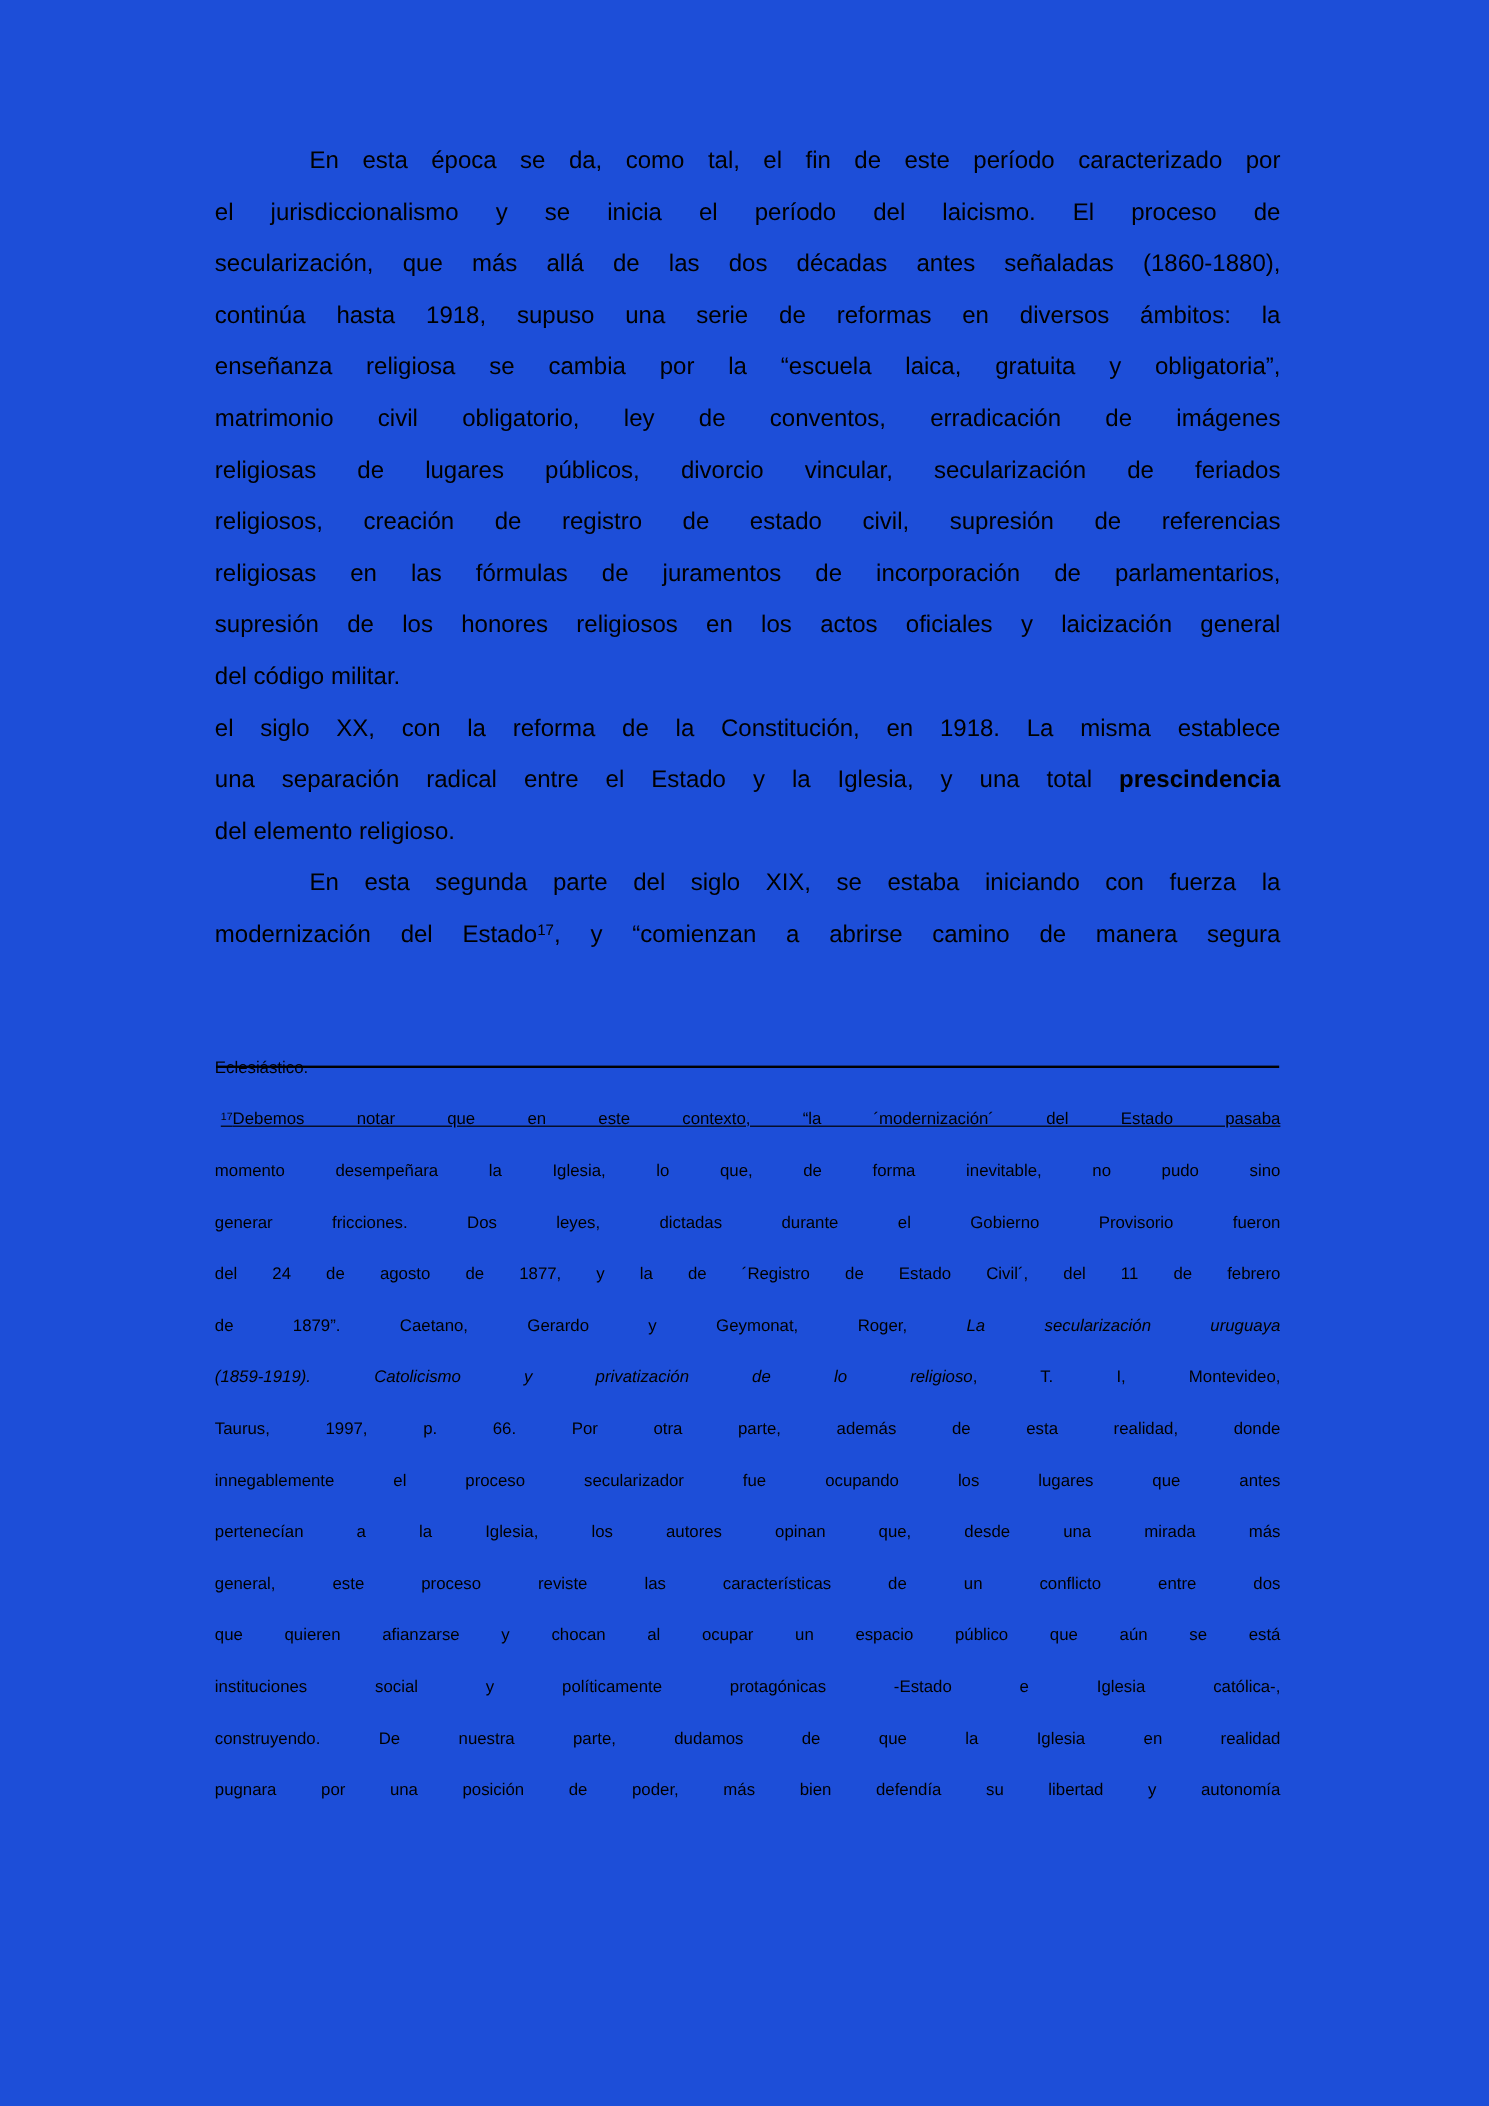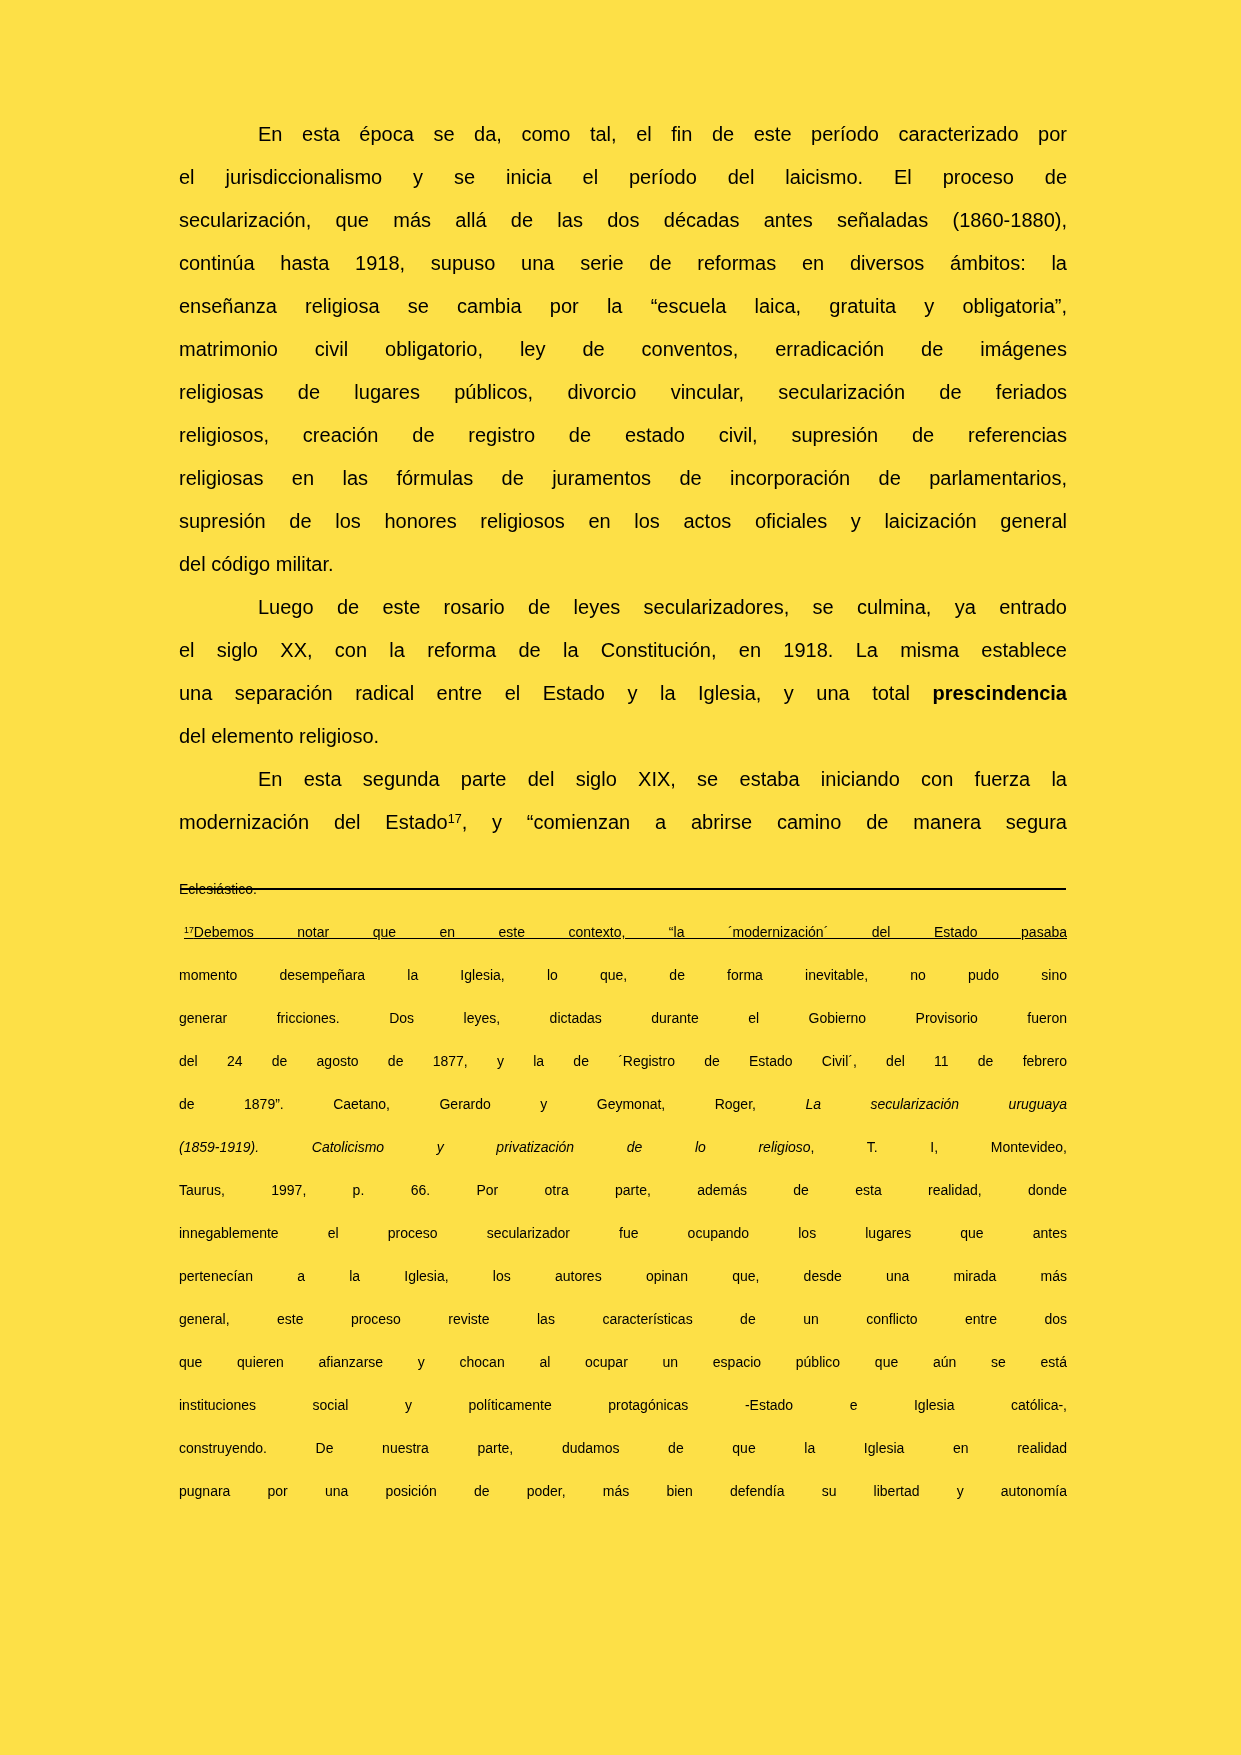--- a/index.html
+++ b/index.html
@@ -51,34 +51,33 @@
     left: 180px;
     top: 888px;
     width: 886px;
     height: 2px;
     background: #000000;
   }
 </style>
 </head>
 <body>
 
-<div class="page" style="background: #fde047; color: rgb(0, 0, 0);">
+<div class="page" style="background: #1d4ed8; color: rgb(0, 0, 0);">
   <div class="body-text" id="body-text">
       <div class="line" style="padding-left: 79px;"><span>En esta época se da, como tal, el fin de este período caracterizado por</span></div>
       <div class="line"><span>el jurisdiccionalismo y se inicia el período del laicismo. El proceso de</span></div>
       <div class="line"><span>secularización, que más allá de las dos décadas antes señaladas (1860-1880),</span></div>
       <div class="line"><span>continúa hasta 1918, supuso una serie de reformas en diversos ámbitos: la</span></div>
       <div class="line"><span>enseñanza religiosa se cambia por la “escuela laica, gratuita y obligatoria”,</span></div>
       <div class="line"><span>matrimonio civil obligatorio, ley de conventos, erradicación de imágenes</span></div>
       <div class="line"><span>religiosas de lugares públicos, divorcio vincular, secularización de feriados</span></div>
       <div class="line"><span>religiosos, creación de registro de estado civil, supresión de referencias</span></div>
       <div class="line"><span>religiosas en las fórmulas de juramentos de incorporación de parlamentarios,</span></div>
       <div class="line"><span>supresión de los honores religiosos en los actos oficiales y laicización general</span></div>
       <div class="line last"><span>del código militar.</span></div>
-      <div class="line" style="padding-left: 79px;"><span>Luego de este rosario de leyes secularizadores, se culmina, ya entrado</span></div>
       <div class="line"><span>el siglo XX, con la reforma de la Constitución, en 1918. La misma establece</span></div>
       <div class="line"><span>una separación radical entre el Estado y la Iglesia, y una total </span><span class="seg-b">prescindencia</span></div>
       <div class="line last"><span>del elemento religioso.</span></div>
       <div class="line" style="padding-left: 79px;"><span>En esta segunda parte del siglo XIX, se estaba iniciando con fuerza la</span></div>
       <div class="line"><span>modernización del Estado</span><span class="seg-sup">17</span><span>, y “comienzan a abrirse camino de manera segura</span></div>
     </div>
   <div class="fn-separator" style="background: rgb(0, 0, 0);"></div>
   <div class="footnote-text" id="footnote-text">
       <div class="line last"><span>Eclesiástico.</span></div>
       <div class="line" style="padding-left: 5px; text-decoration: underline;"><span class="seg-sup">17</span><span>Debemos notar que en este contexto, “la ´modernización´ del Estado pasaba</span></div>

